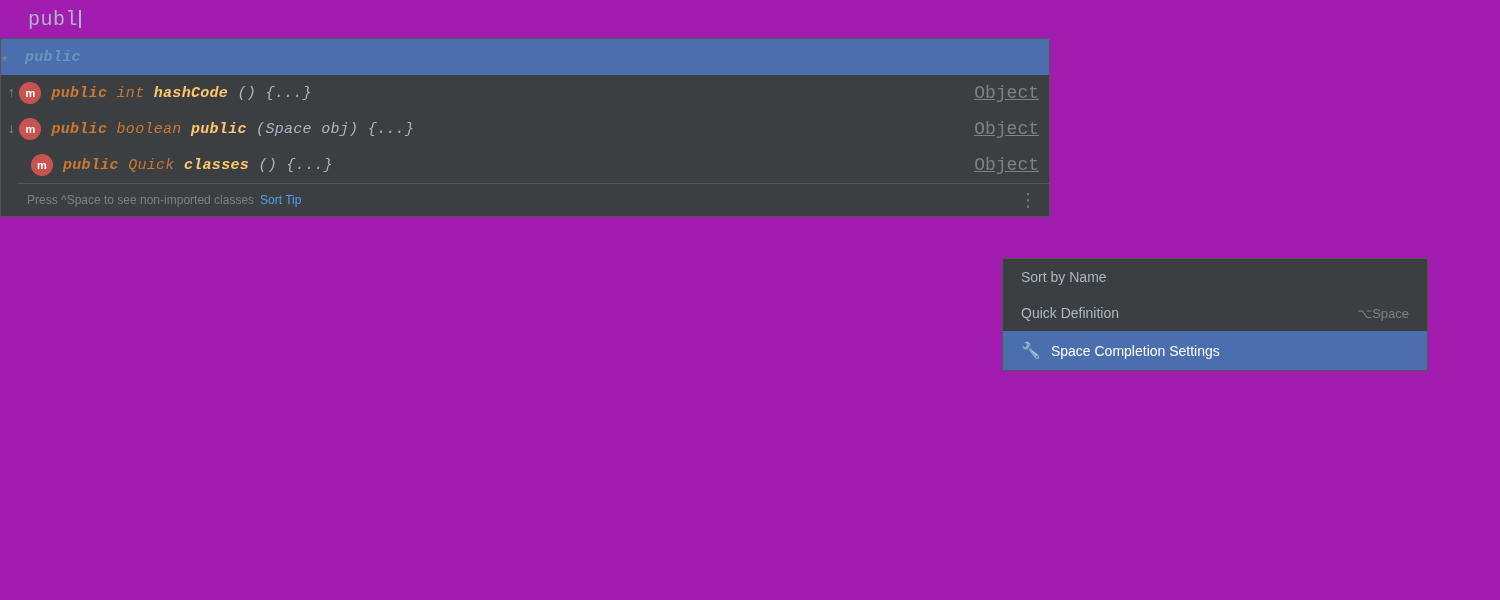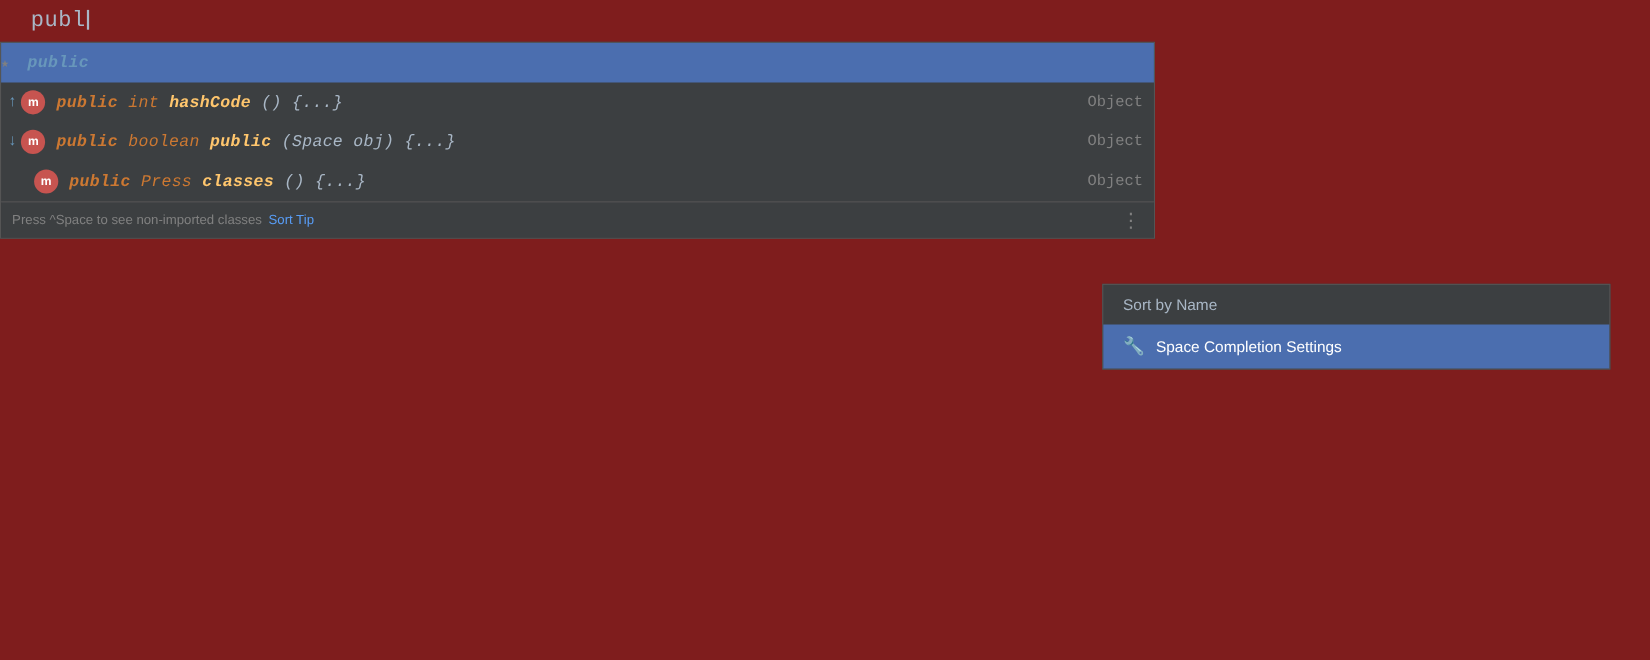--- a/index.html
+++ b/index.html
@@ -17,21 +17,21 @@
       position: relative;
     }
 
     
     .editor-area {
       position: absolute;
       top: 0;
       left: 0;
       width: 100%;
       height: 100%;
-      background-color: #7f1d1d;
+      background-color: #a21caf;
     }
 
     
     .typed-text {
       position: absolute;
       top: 8px;
       left: 28px;
       font-size: 20px;
       color: #a9b7c6;
       letter-spacing: 0.5px;
@@ -120,23 +120,24 @@
       color: #a9b7c6;
     }
 
     .item-text .plain-public {
       color: #6897bb;
       font-weight: bold;
     }
 
     .item-source {
       color: #808080;
-      font-size: 14px;
+      font-size: 18px;
       margin-left: auto;
       padding-left: 20px;
+      text-decoration: underline;
     }
 
     
     .star-marker {
       position: absolute;
       left: 0;
       top: 50%;
       transform: translateY(-50%);
       color: #808080;
       font-size: 12px;
@@ -145,20 +146,21 @@
     
     .tip-bar {
       display: flex;
       align-items: center;
       padding: 5px 10px;
       background-color: #3c3f41;
       border-top: 1px solid #555;
       font-size: 12px;
       color: #808080;
       font-family: Arial, sans-serif;
+      margin-left: 16px;
     }
 
     .tip-bar .next-tip-link {
       color: #589df6;
       cursor: pointer;
       margin-left: 6px;
     }
 
     .tip-bar .dots-menu {
       margin-left: auto;
@@ -166,21 +168,21 @@
       cursor: pointer;
       font-size: 18px;
       letter-spacing: 2px;
     }
 
     
     .context-menu {
       position: absolute;
       top: 258px;
       left: 1002px;
-      width: 462px;
+      width: 426px;
       background-color: #3c3f41;
       border: 1px solid #555;
       z-index: 20;
       font-family: Arial, sans-serif;
     }
 
     .context-menu-item {
       display: flex;
       align-items: center;
       padding: 10px 18px;
@@ -267,21 +269,21 @@
         <span class="param">(Space obj) {...}</span>
       </span>
       <span class="item-source">Object</span>
     </div>
 
     <div class="autocomplete-item" style="padding-left: 30px;">
       <span class="item-icon icon-method">m</span>
       <span class="item-text">
         <span class="kw-public">public</span>
         <span> </span>
-        <span class="kw-string">Press</span>
+        <span class="kw-string">Quick</span>
         <span> </span>
         <span class="method-name">classes</span>
         <span class="param">() {...}</span>
       </span>
       <span class="item-source">Object</span>
     </div>
 
     <div class="tip-bar">
       <span>Press ^Space to see non-imported classes</span>
       <span class="next-tip-link">Sort Tip</span>
@@ -293,20 +295,26 @@
   <div class="context-menu">
 
     <div class="context-menu-item">
       <span class="menu-label">
         <span>Sort by Name</span>
       </span>
       <span class="shortcut"></span>
     </div>
 
 
+    <div class="context-menu-item">
+      <span class="menu-label">
+        <span>Quick Definition</span>
+      </span>
+      <span class="shortcut">⌥Space</span>
+    </div>
 
     <div class="context-menu-item highlighted">
       <span class="menu-label">
         <span class="wrench-icon">🔧</span>
         <span>Space Completion Settings</span>
       </span>
       <span class="shortcut"></span>
     </div>
 
   </div>

